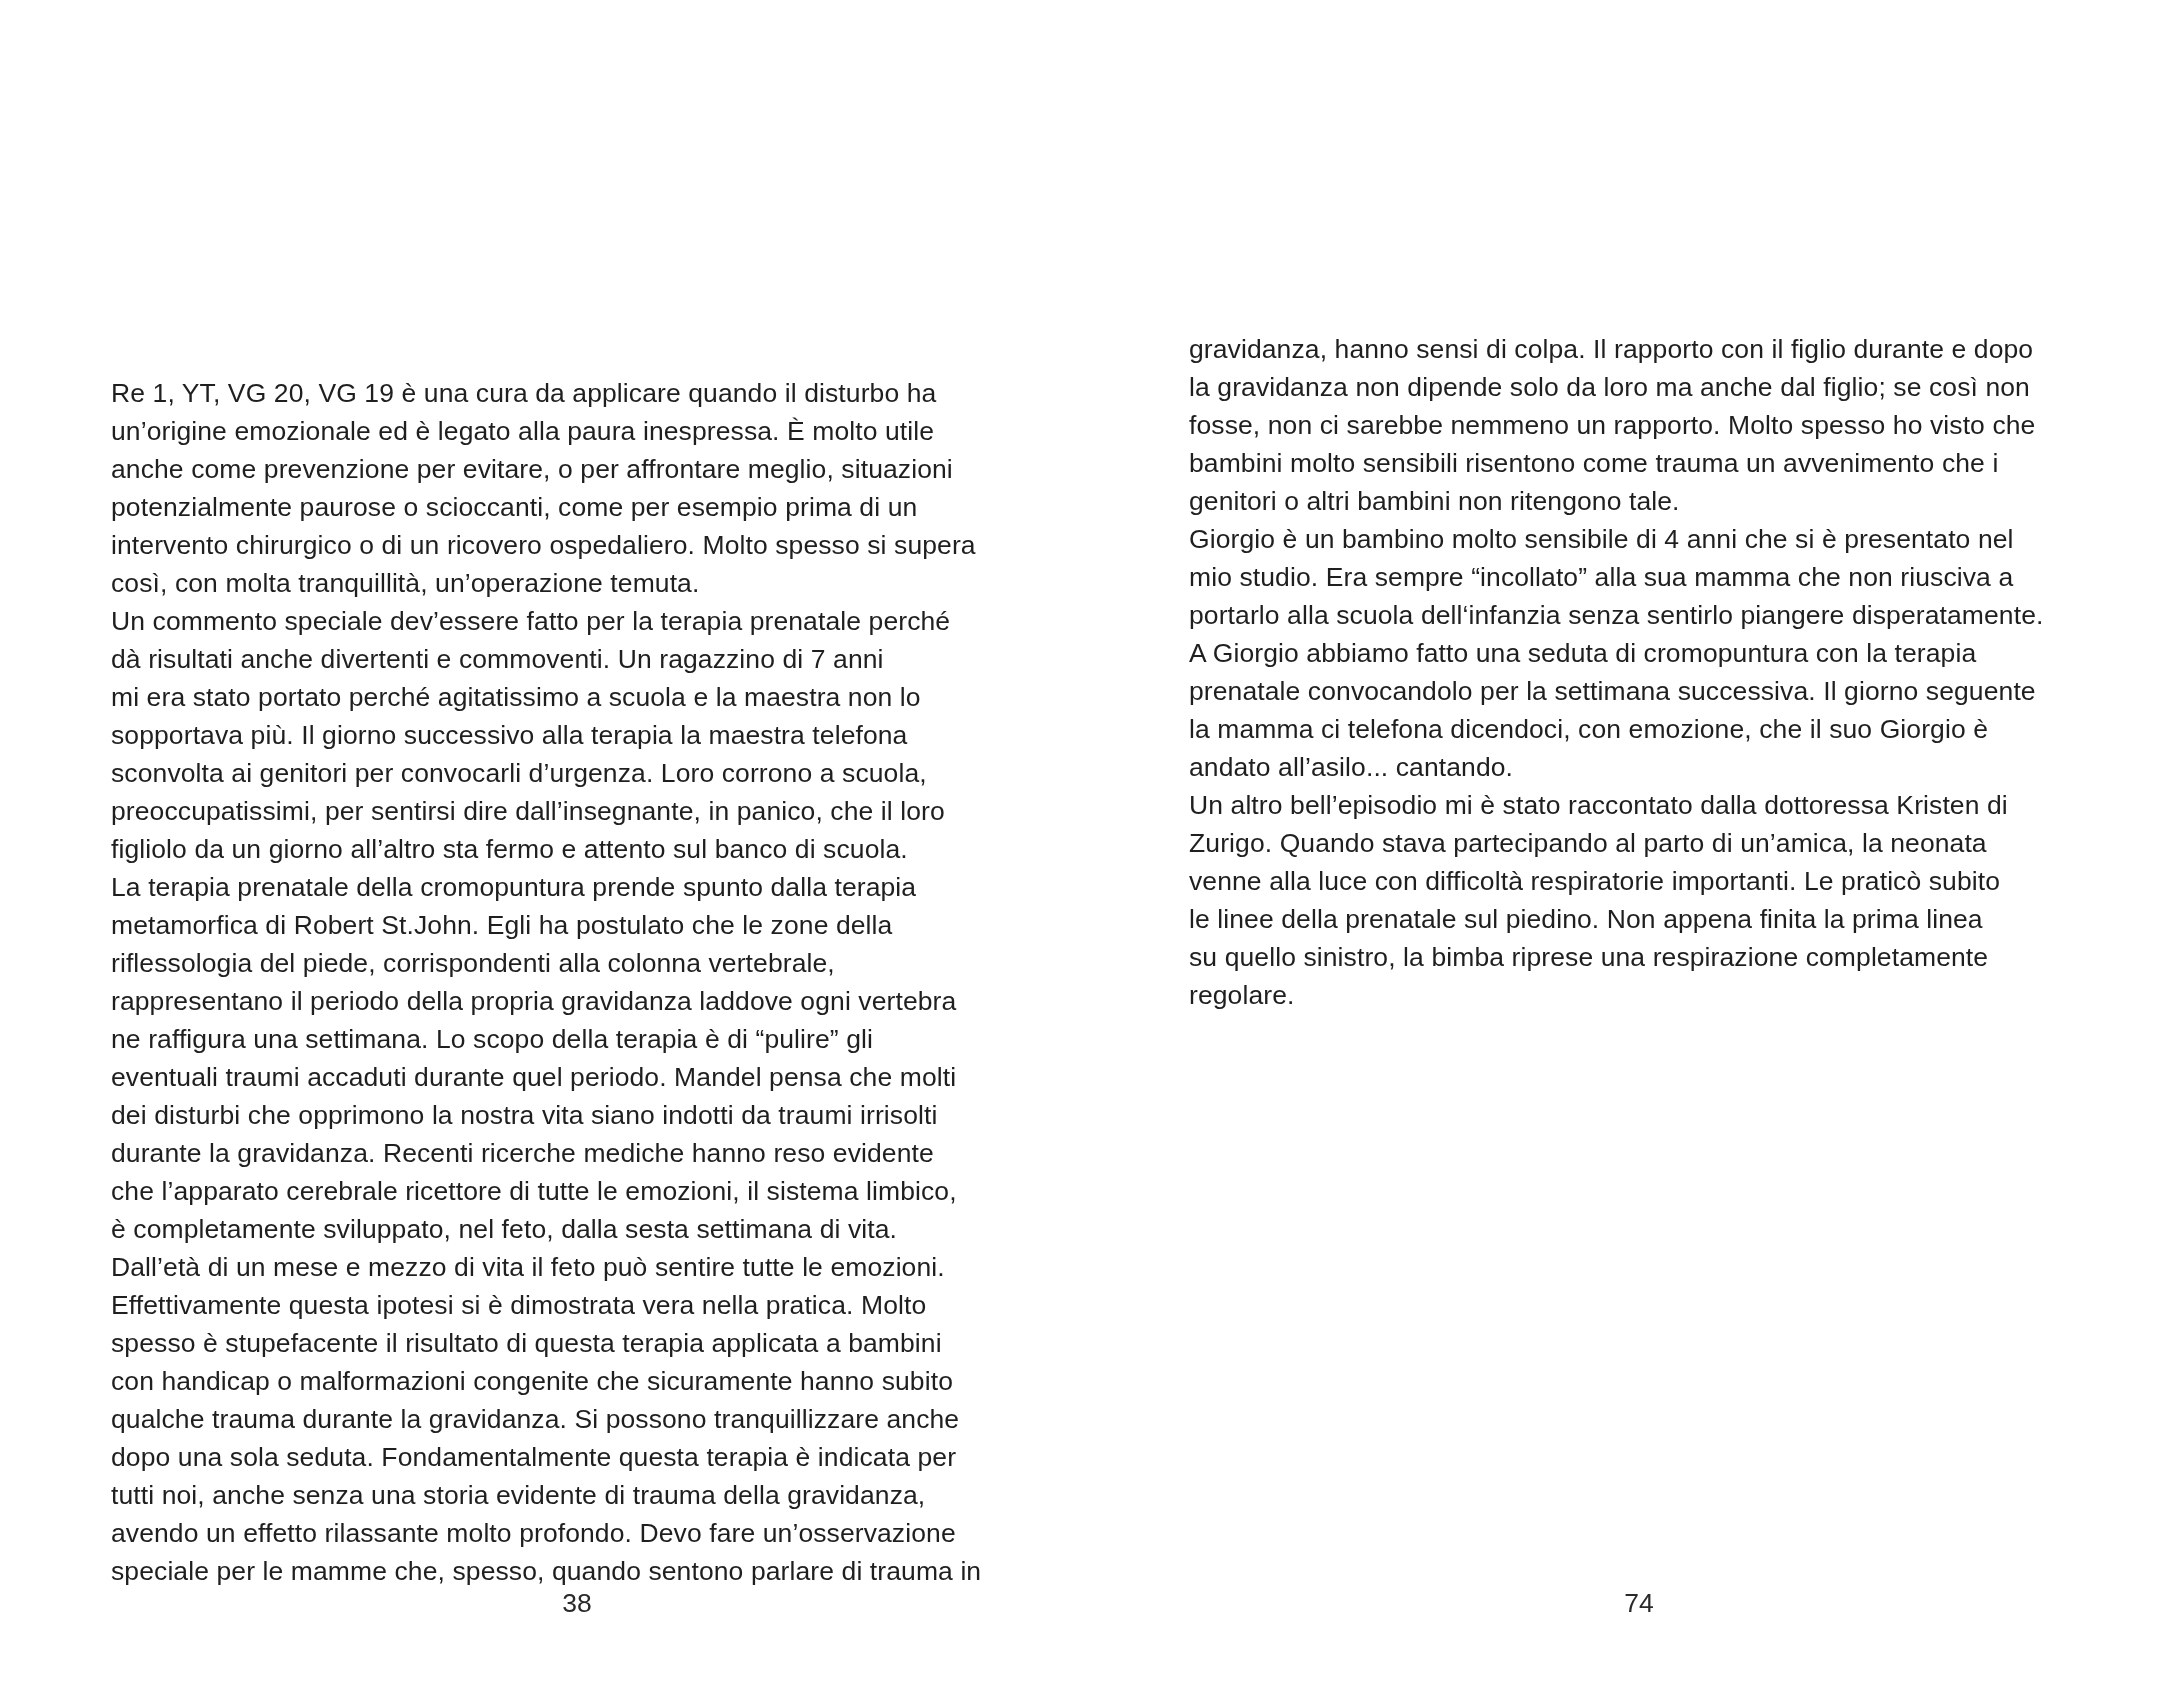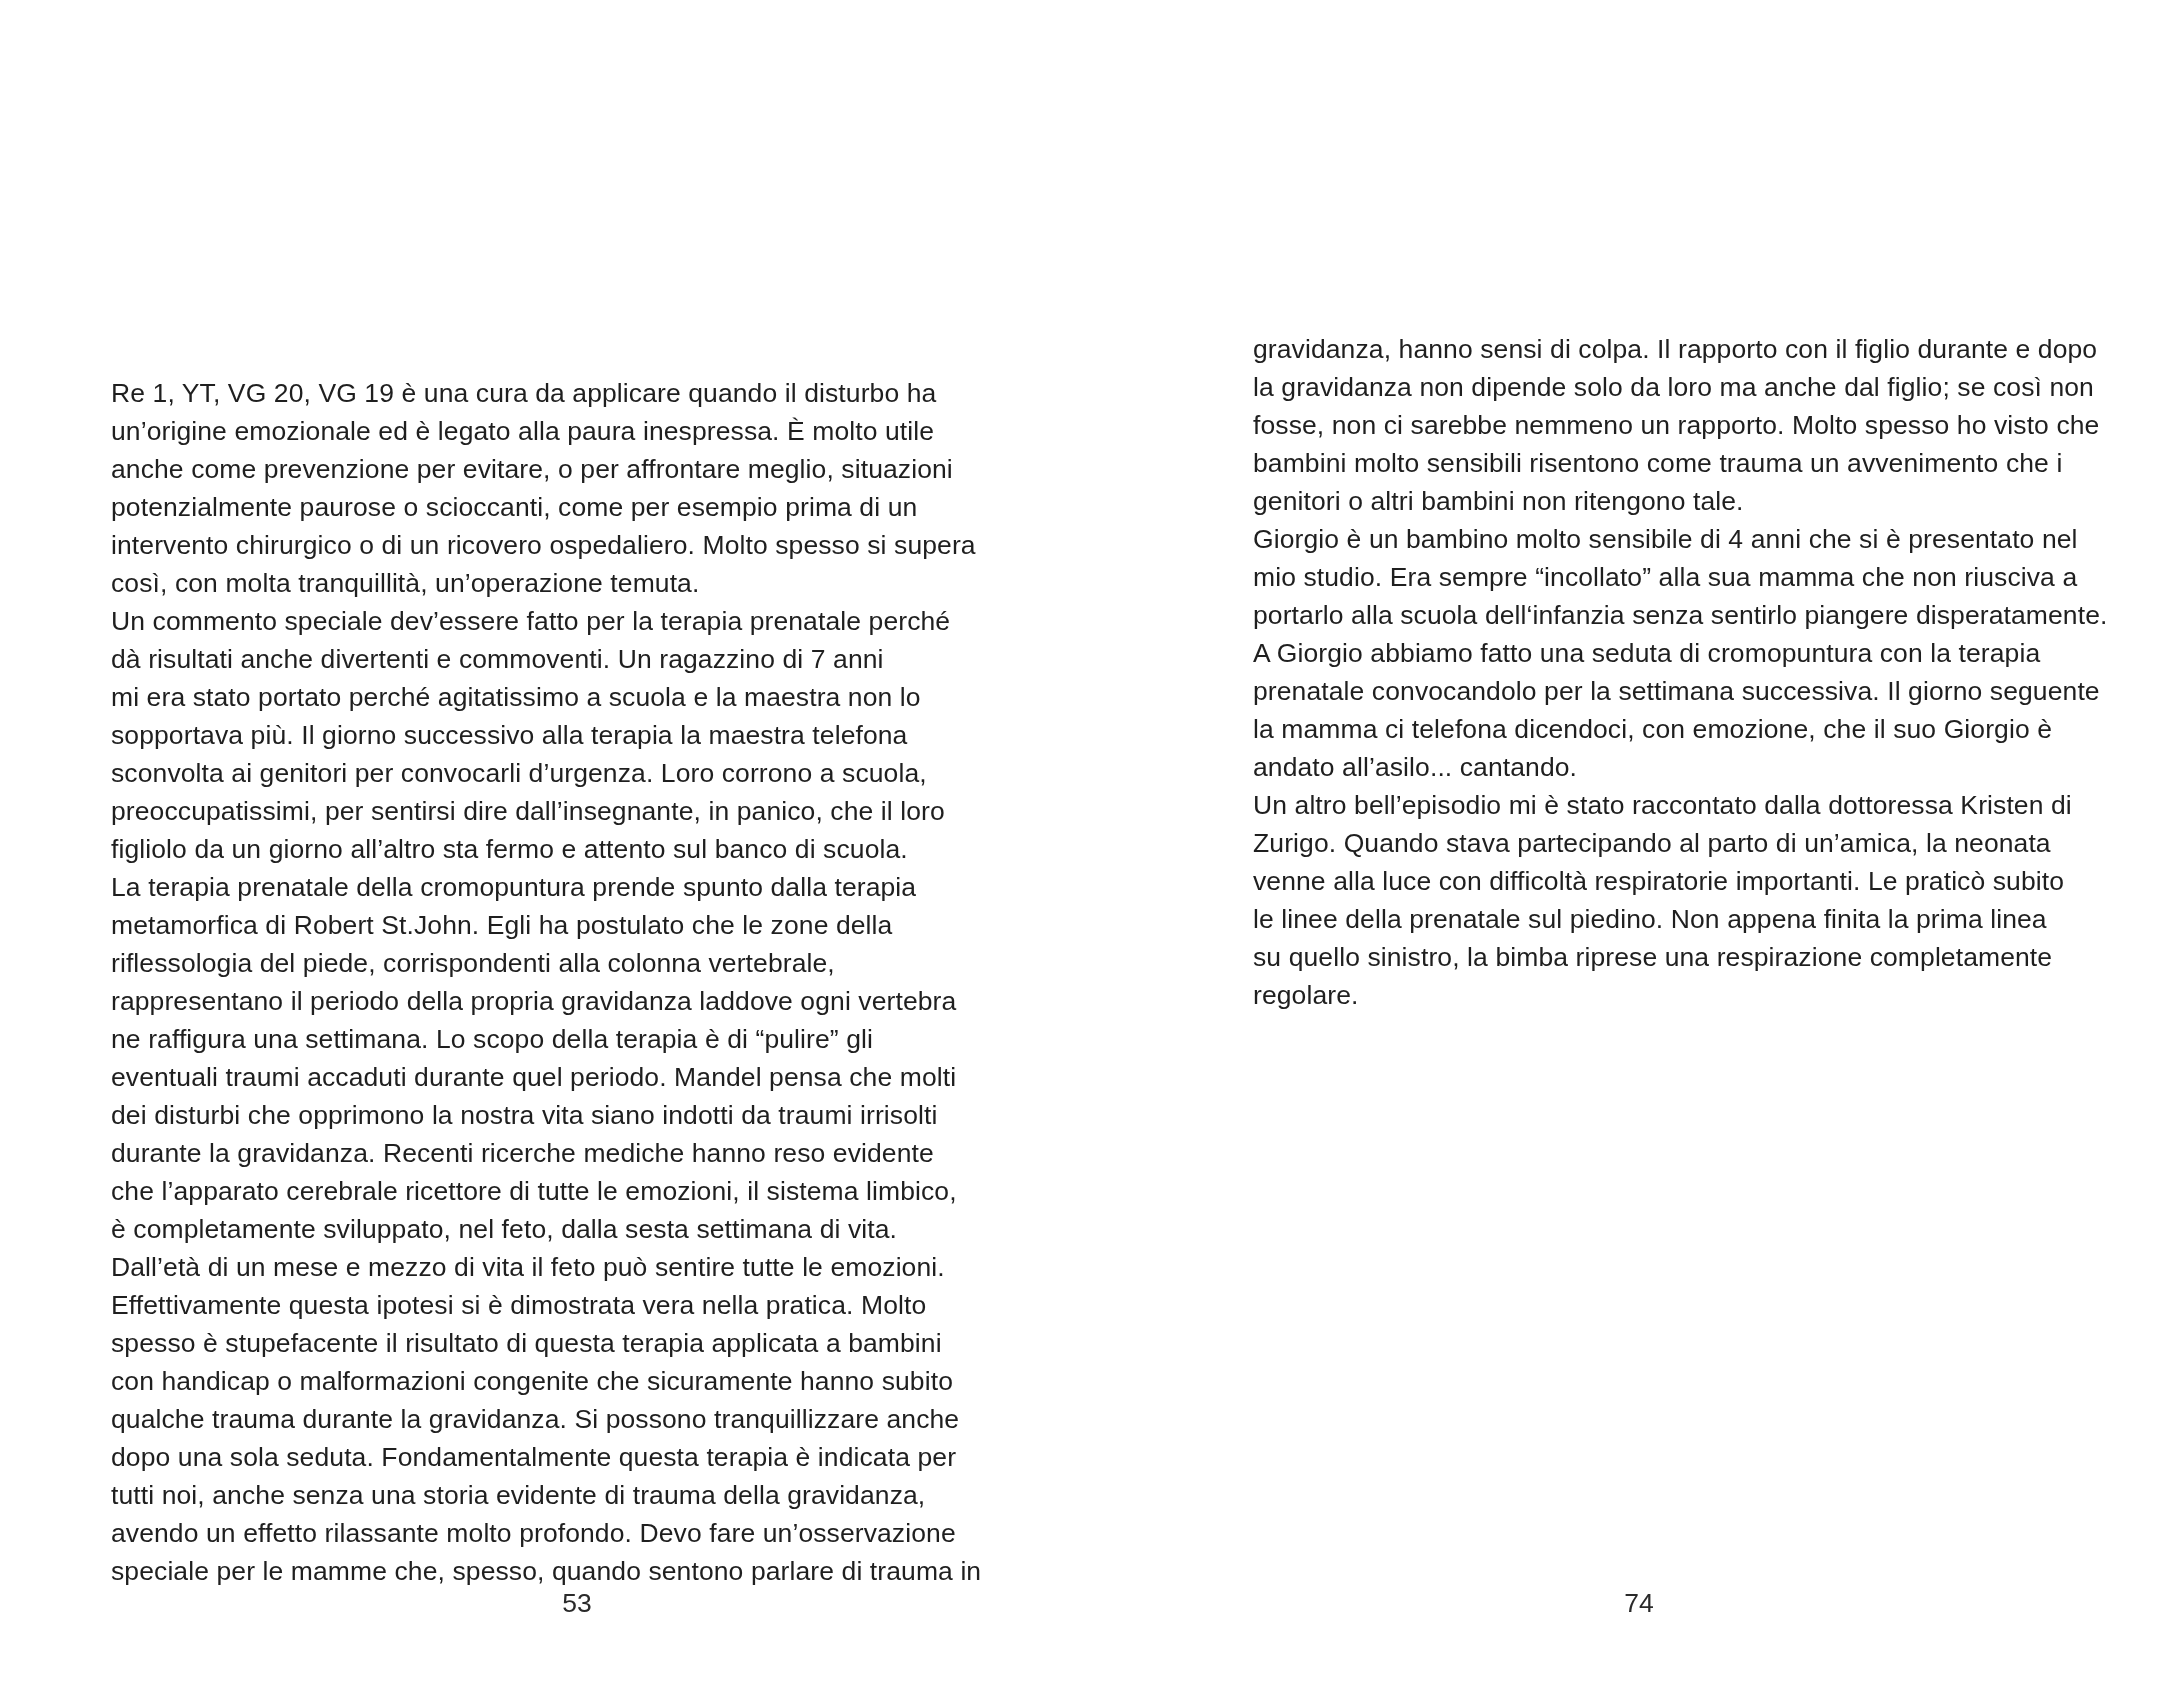--- a/index.html
+++ b/index.html
@@ -28,21 +28,21 @@
     font-weight: 400;
     letter-spacing: 0.1px;
     color: #1f1f1f;
   }
   .page-left .page-text {
     left: 111px;
     width: 937px;
     margin-top: 44px;
   }
   .page-right .page-text {
-    left: 1253px;
+    left: 1189px;
     width: 914px;
   }
   .page-number {
     position: absolute;
     top: 1588px;
     font-size: 26.5px;
     text-align: center;
     color: #2a2a2a;
   }
   .page-left .page-number {
@@ -85,21 +85,21 @@
 è completamente sviluppato, nel feto, dalla sesta settimana di vita.
 Dall’età di un mese e mezzo di vita il feto può sentire tutte le emozioni.
 Effettivamente questa ipotesi si è dimostrata vera nella pratica. Molto
 spesso è stupefacente il risultato di questa terapia applicata a bambini
 con handicap o malformazioni congenite che sicuramente hanno subito
 qualche trauma durante la gravidanza. Si possono tranquillizzare anche
 dopo una sola seduta. Fondamentalmente questa terapia è indicata per
 tutti noi, anche senza una storia evidente di trauma della gravidanza,
 avendo un effetto rilassante molto profondo. Devo fare un’osservazione
 speciale per le mamme che, spesso, quando sentono parlare di trauma in</div>
-    <div class="page-number">53</div>
+    <div class="page-number">38</div>
   </div>
 
   <div class="page page-right">
     <div class="page-text">gravidanza, hanno sensi di colpa. Il rapporto con il figlio durante e dopo
 la gravidanza non dipende solo da loro ma anche dal figlio; se così non
 fosse, non ci sarebbe nemmeno un rapporto. Molto spesso ho visto che
 bambini molto sensibili risentono come trauma un avvenimento che i
 genitori o altri bambini non ritengono tale.
 Giorgio è un bambino molto sensibile di 4 anni che si è presentato nel
 mio studio. Era sempre “incollato” alla sua mamma che non riusciva a

